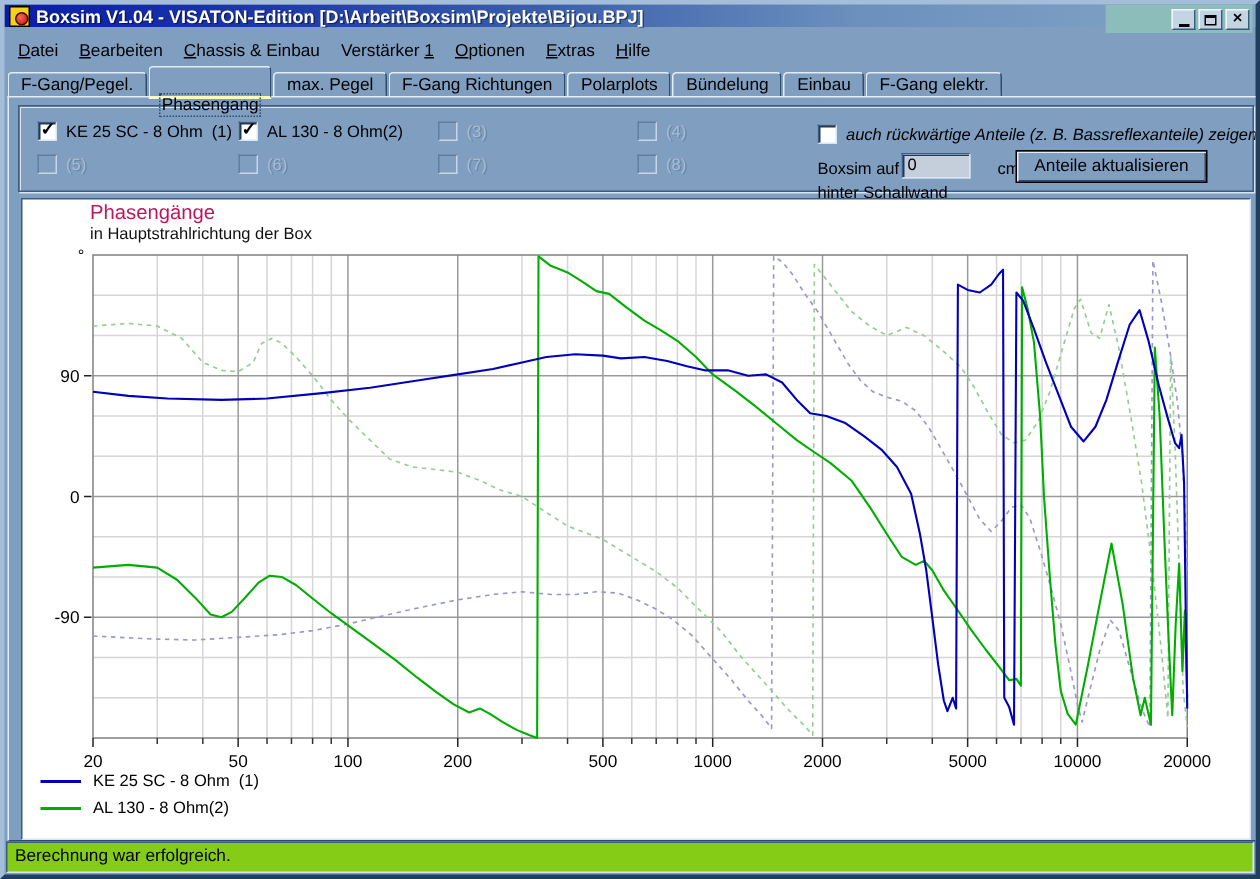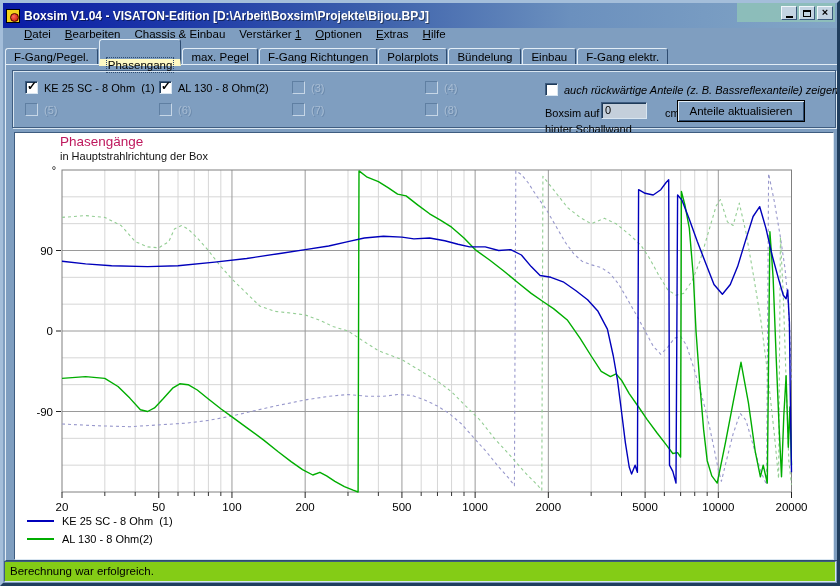--- a/index.html
+++ b/index.html
@@ -3,45 +3,45 @@
 <meta charset="utf-8">
 <style>
   html,body{margin:0;padding:0;background:#444;}
   *{box-sizing:border-box;}
   #win{
     position:relative;width:840px;height:586px;margin:0 auto;
     background:#7F9EC0;font-family:"Liberation Sans",sans-serif;font-size:11px;color:#000;
     border:3px solid;border-color:#A4BEDA #203E5E #203E5E #A4BEDA;overflow:hidden;
   }
   
-  #titlebar{position:absolute;left:0;top:0;right:0;height:25px;
+  #titlebar{position:absolute;left:0;top:0;right:0;height:15px;
     background:linear-gradient(90deg,#0A1CA6 0%,#1E3AA8 22%,#3E62AC 45%,#6B90BE 68%,#83A6C6 100%);
     display:flex;align-items:center;padding-left:3px;}
   #titlebar .teal{position:absolute;right:2px;top:0;width:98px;height:19px;background:#8FC2B9;opacity:.85;}
   #appicon{width:14px;height:14px;margin-right:4px;position:relative;background:#F4D21C;border:1px solid #000;z-index:2;}
   #appicon .ball{position:absolute;right:0px;bottom:0px;width:9px;height:9px;border-radius:50%;
     background:radial-gradient(circle at 35% 35%,#FF6A5A,#C01000);border:1px solid #400;}
   #title-text{color:#fff;font-weight:bold;font-size:12px;white-space:nowrap;z-index:2;
     text-shadow:1px 1px 0 rgba(0,0,0,.45);}
   .capbtns{position:absolute;right:4px;top:3px;display:flex;gap:2px;z-index:3;}
   .capbtn{width:16px;height:14px;background:#C3D4E2;border:1px solid;border-color:#EFF6FB #3C5A7E #3C5A7E #EFF6FB;
     display:flex;align-items:center;justify-content:center;font-size:9px;font-weight:bold;line-height:1;cursor:default;}
   .capbtn .minglyph{width:7px;height:2px;background:#000;margin-top:7px;}
   .capbtn .maxglyph{width:8px;height:7px;border:1px solid #000;border-top:2px solid #000;}
   .capbtn .xglyph{font-size:11px;font-weight:bold;transform:translateY(-1px);}
   
-  #menubar{position:absolute;left:12px;top:21px;right:0;height:19px;display:flex;align-items:center;padding-left:2px;}
+  #menubar{position:absolute;left:0;top:21px;right:0;height:19px;display:flex;align-items:center;padding-left:2px;}
   .menu-item{padding:2px 7px;white-space:nowrap;font-size:11.5px;}
   .menu-item u{text-decoration:underline;}
   
   #tabstrip{position:absolute;left:2px;top:42px;right:0;height:20px;display:flex;align-items:flex-end;}
   .tab{position:relative;height:17px;padding:2px 8px 0 8px;margin-right:1px;white-space:nowrap;font-size:11.5px;
     background:#7F9EC0;border:1px solid;border-color:#E2EDF6 #2E4C70 transparent #E2EDF6;
     border-top-left-radius:3px;border-top-right-radius:3px;}
-  .tab.selected{height:20px;z-index:5;padding-top:19px;border-bottom:7px solid #fef9c3;margin-bottom:-1px;}
+  .tab.selected{height:20px;z-index:5;padding-top:19px;border-bottom:2px solid #fef9c3;margin-bottom:-1px;}
   .tab.selected .tlab{outline:1px dotted #2E4C70;outline-offset:1px;}
   
   #tabpage{position:absolute;left:2px;top:61px;width:836px;height:497px;background:#7F9EC0;
     border:1px solid;border-color:#E2EDF6 #2E4C70 #2E4C70 #E2EDF6;}
   
   #ctrlpanel{position:absolute;left:6px;top:5px;width:824px;height:58px;
     border:1px solid #3E5C80;box-shadow:inset 1px 1px 0 #D9E6F1, 1px 1px 0 #D9E6F1;}
   .checkbox-item{position:absolute;display:flex;align-items:center;white-space:pre;}
   .cbox{width:13px;height:13px;margin-right:6px;background:#fff;border:1px solid;
     border-color:#3E5C80 #D9E6F1 #D9E6F1 #3E5C80;box-shadow:inset 1px 1px 0 #1E3A58;

